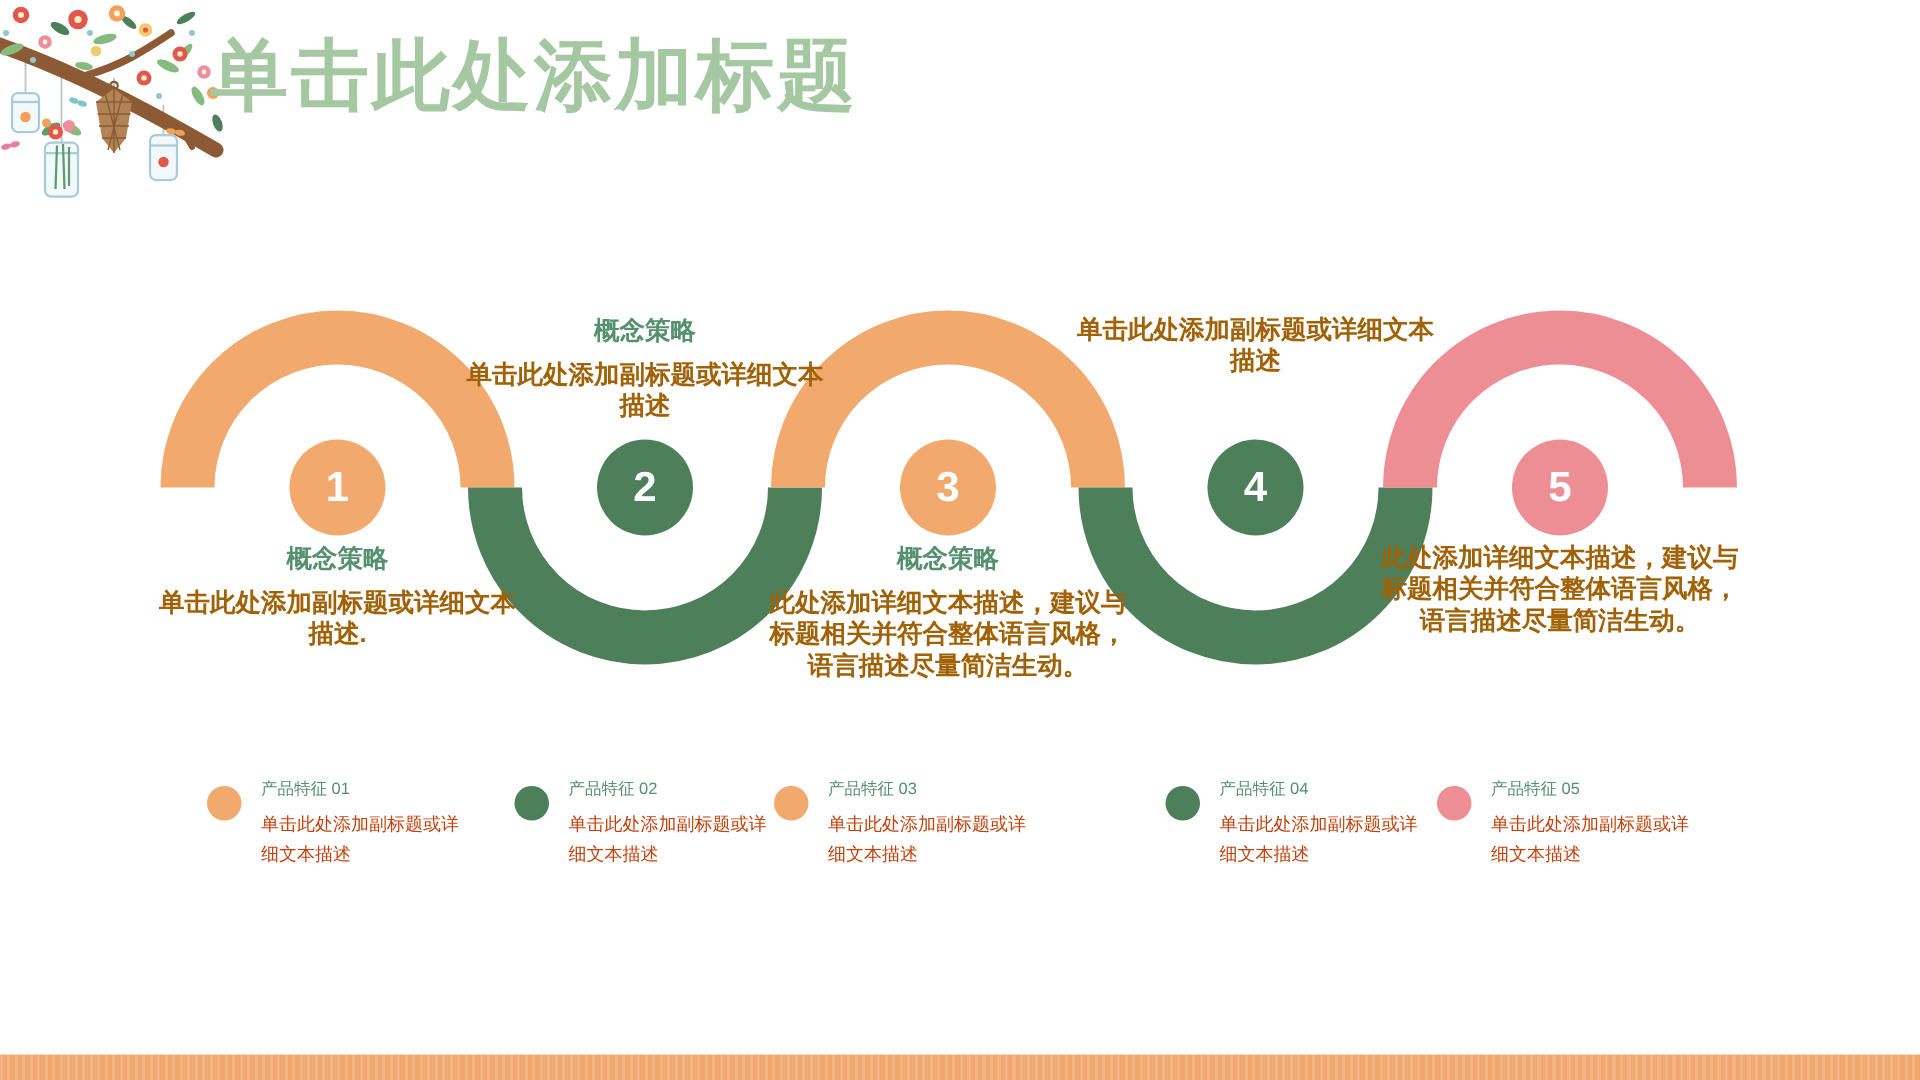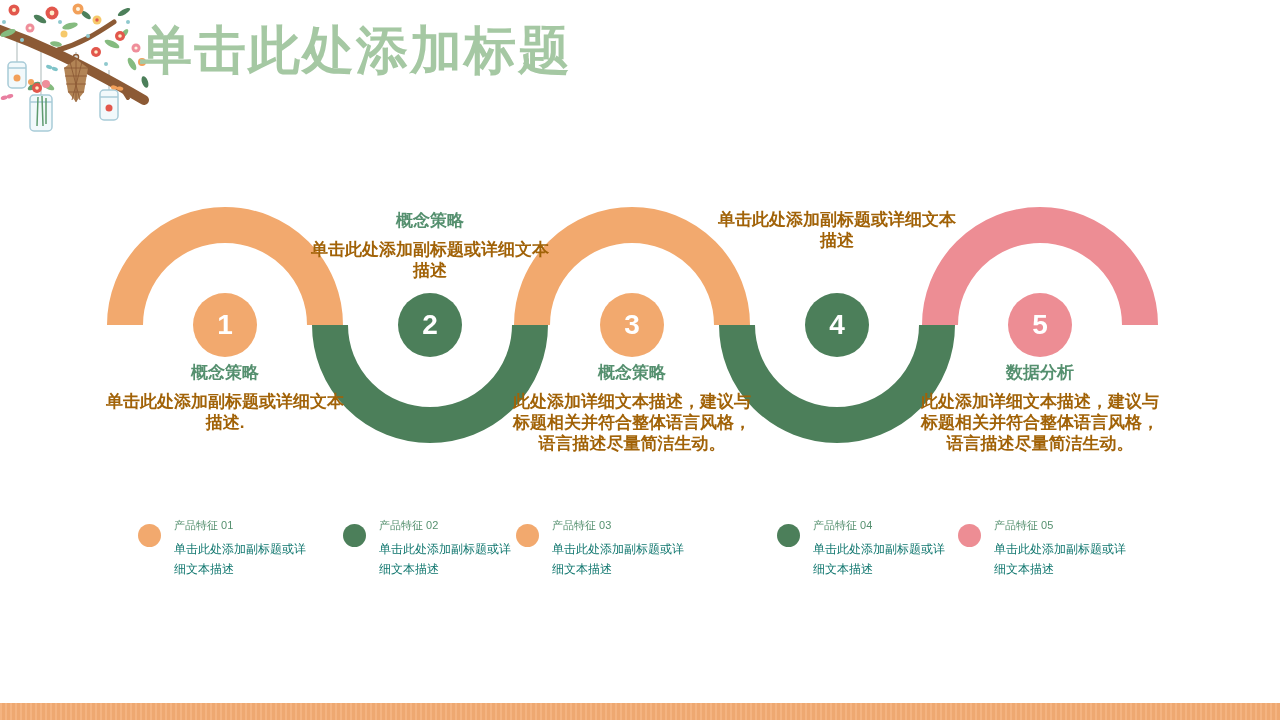--- a/index.html
+++ b/index.html
@@ -44,21 +44,21 @@
 
   
   .feature {
     position: absolute; top: 518px; width: 196px;
   }
   .feature .dot {
     position: absolute; left: 0; top: 6px; width: 23px; height: 23px; border-radius: 50%;
   }
   .feature .f-text { margin-left: 36px; }
   .feature .f-title { font-size: 11px; color: #55906F; margin-bottom: 6px; }
-  .feature .f-desc  { font-size: 12px; color: #0f766e; line-height: 20px; }
+  .feature .f-desc  { font-size: 12px; color: #c2410c; line-height: 20px; }
 
   
   .bottom-bar {
     position: absolute; left: 0; top: 703px; width: 1280px; height: 17px;
     background: repeating-linear-gradient(90deg,
       rgba(255,255,255,0.10) 0px, rgba(255,255,255,0.10) 2px,
       rgba(0,0,0,0.02) 2px, rgba(0,0,0,0.02) 5px), #F3AB73;
   }
 </style>
 </head>
@@ -220,21 +220,20 @@
   </div>
 
   <div class="step-label above" style="left:705px;">
     <div class="step-desc">
       <div>单击此处添加副标题或详细文本</div>
       <div>描述</div>
     </div>
   </div>
 
   <div class="step-label below" style="left:908px;">
-    <div class="step-title">数据分析</div>
     <div class="step-desc">
       <div>此处添加详细文本描述，建议与</div>
       <div>标题相关并符合整体语言风格，</div>
       <div>语言描述尽量简洁生动。</div>
     </div>
   </div>
 
   <div class="feature" style="left:138px;">
     <span class="dot c-orange"></span>
     <div class="f-text">

